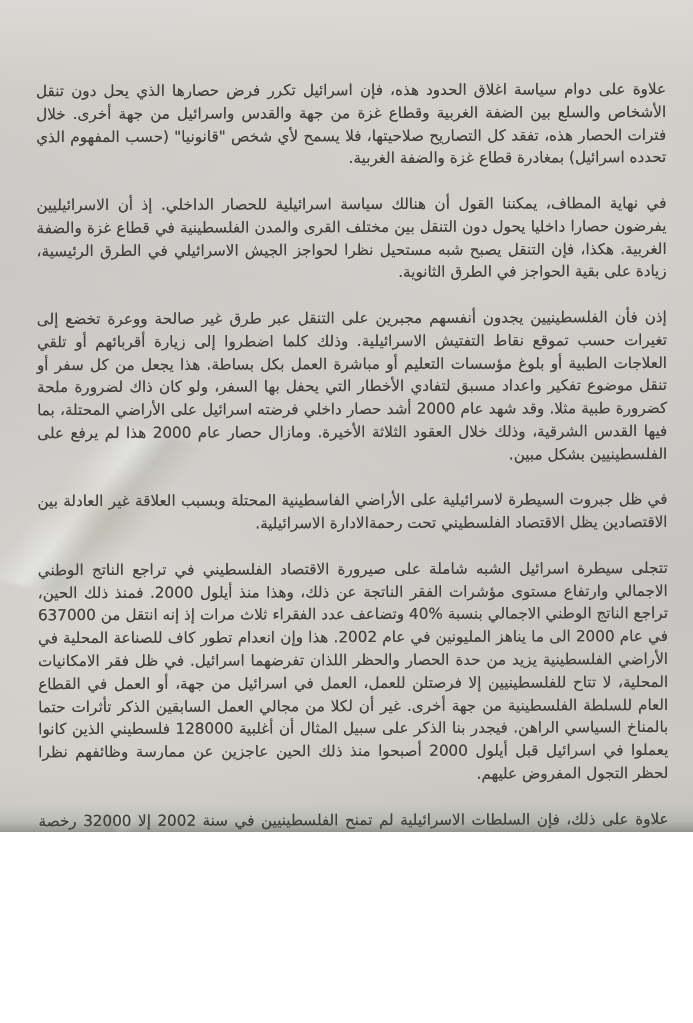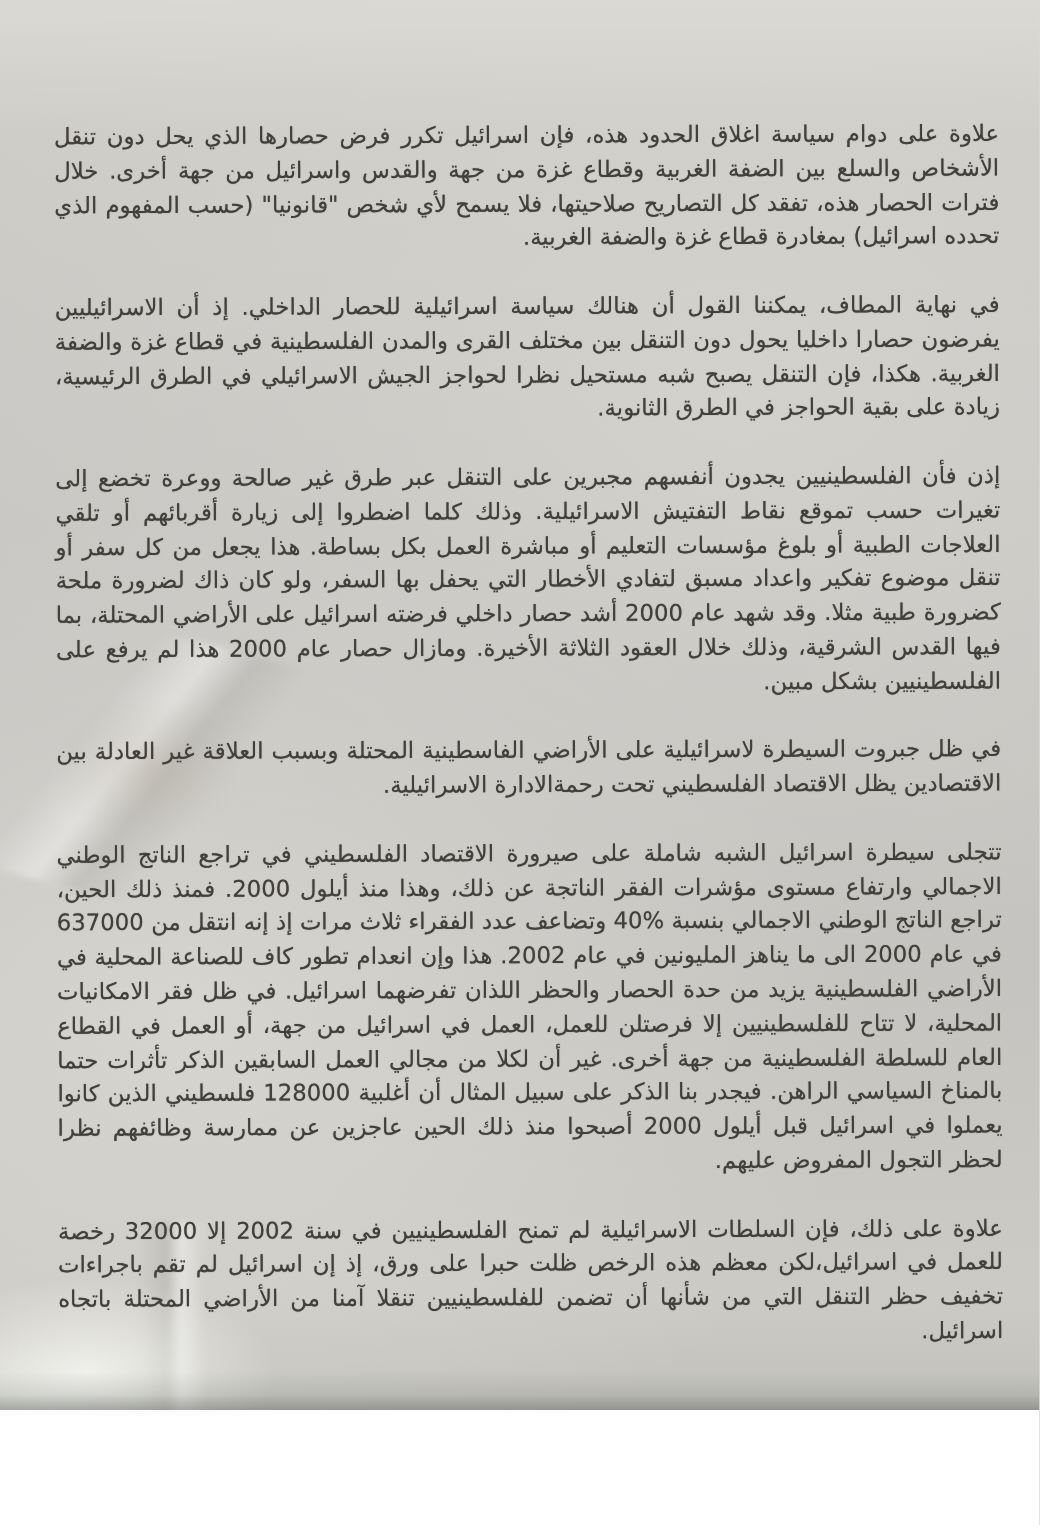--- a/index.html
+++ b/index.html
@@ -6,21 +6,21 @@
     margin: 0;
     padding: 0;
     width: 693px;
     height: 1023px;
     overflow: hidden;
     font-family: "DejaVu Sans", sans-serif;
   }
   .photo {
     position: relative;
     width: 693px;
-    height: 940px;
+    height: 832px;
     background-color: #c7c6c2;
     background-image:
       radial-gradient(ellipse 900px 700px at 70% 28%, rgba(211,210,205,0.9) 0%, rgba(211,210,205,0) 60%),
       radial-gradient(ellipse 700px 520px at 18% 72%, rgba(218,217,212,0.8) 0%, rgba(218,217,212,0) 65%),
       radial-gradient(ellipse 500px 380px at 50% 50%, rgba(189,188,184,0.35) 0%, rgba(189,188,184,0) 75%),
       linear-gradient(to bottom, #d0cfca 0%, #c9c8c4 30%, #c4c3bf 65%, #cbcac5 92%, #c2c1bc 100%);
     overflow: hidden;
   }
   .shade-top {
     position: absolute; left: 0; top: 0; width: 100%; height: 90px;

